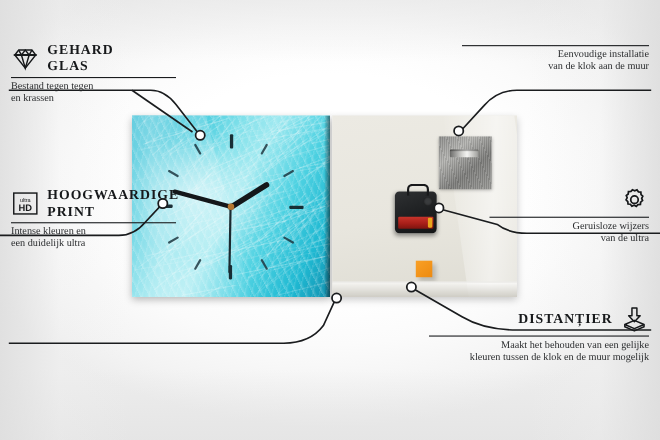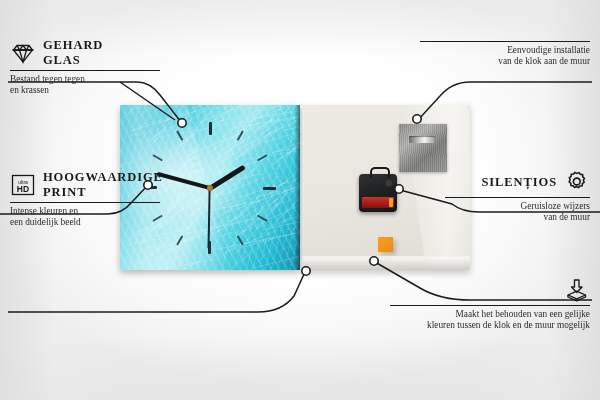--- a/index.html
+++ b/index.html
@@ -487,55 +487,55 @@
           <text x="13" y="18.5" text-anchor="middle" font-family="Liberation Sans, sans-serif" font-size="8.5" font-weight="bold" fill="currentColor">HD</text>
         </svg>
       </span>
       <div>
         <div class="title">HOOGWAARDIGE</div>
         <div class="title">PRINT</div>
       </div>
     </div>
     <div class="rule"></div>
     <div class="desc">Intense kleuren en
-een duidelijk beeld</div>
+een duidelijk ultra</div>
   </div>
 
 
   <div class="callout right" style="right:10px;top:38px;width:170px;">
     <div class="rule"></div>
     <div class="desc">Eenvoudige installatie
 van de klok aan de muur</div>
   </div>
 
   <div class="callout right" style="right:10px;top:170px;width:145px;">
     <div class="head">
       <div>
-        <div class="title">SILENȚIOS</div>
       </div>
       <span class="ico">
         <svg viewBox="0 0 26 24">
             <g fill="none" stroke="currentColor" stroke-width="1.6">
           <path d="M13 3.2 L15.1 4.1 L17.2 3.3 L18.6 5.1 L20.8 5.3 L21 7.6 L22.6 9.1
                    L21.6 11.1 L22.4 13.2 L20.6 14.6 L20.4 16.8 L18.1 17 L16.6 18.6
                    L14.6 17.6 L12.5 18.4 L11.1 16.6 L8.9 16.4 L8.7 14.1 L7.1 12.6
                    L8.1 10.6 L7.3 8.5 L9.1 7.1 L9.3 4.9 L11.6 4.7 Z" transform="translate(-1.8,-0.6) scale(0.98)"></path>
           <circle cx="12.8" cy="11.5" r="3.4"></circle>
             </g>
           </svg>
       </span>
     </div>
     <div class="rule"></div>
     <div class="desc">Geruisloze wijzers
-van de muur</div>
+van de ultra</div>
   </div>
 
   <div class="callout right" style="right:10px;top:278px;width:200px;">
     <div class="head">
       <div>
+        <div class="title">DISTANȚIER</div>
       </div>
       <span class="ico">
         <svg viewBox="0 0 26 24">
             <g fill="none" stroke="currentColor" stroke-width="1.35" stroke-linejoin="round">
           <path d="M10.5 2 L15 2 L15 9 L18 9 L12.7 14.5 L7.5 9 L10.5 9 Z"></path>
           <path d="M12.7 13.2 L21.5 17 L12.7 20.8 L4 17 Z"></path>
           <path d="M4 17 L4 19 L12.7 22.8 L21.5 19 L21.5 17"></path>
             </g>
           </svg>
       </span>

